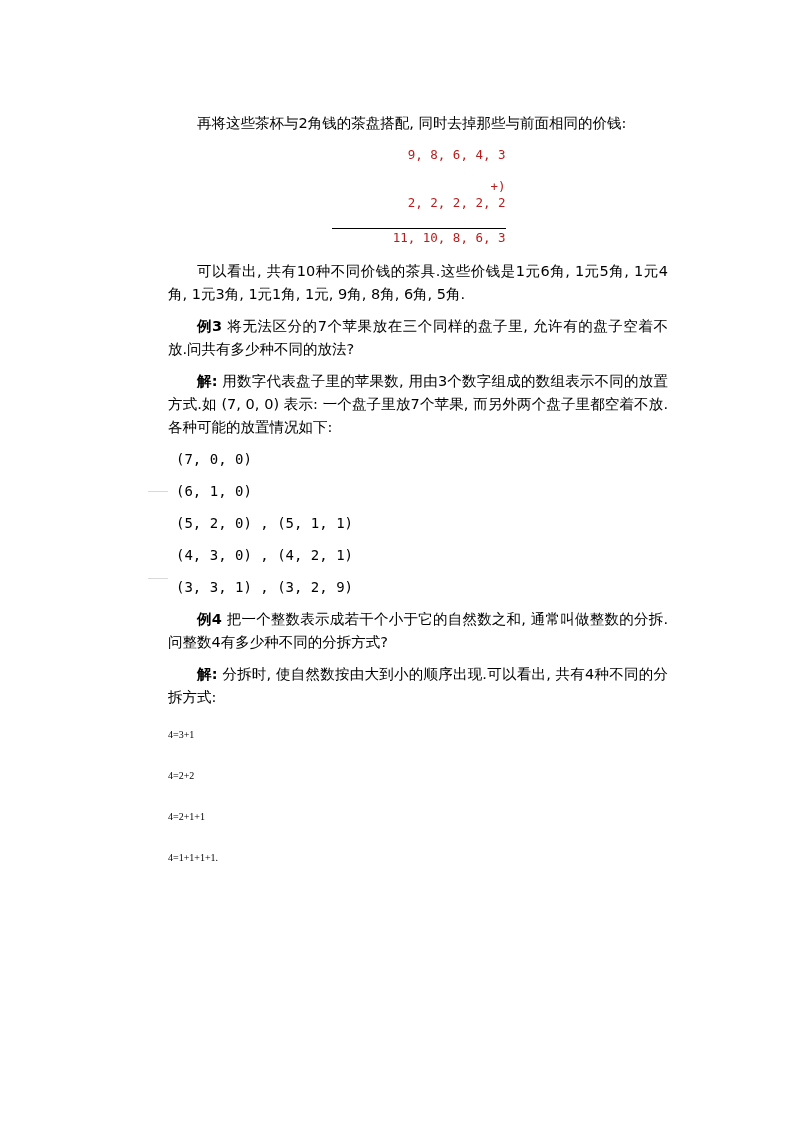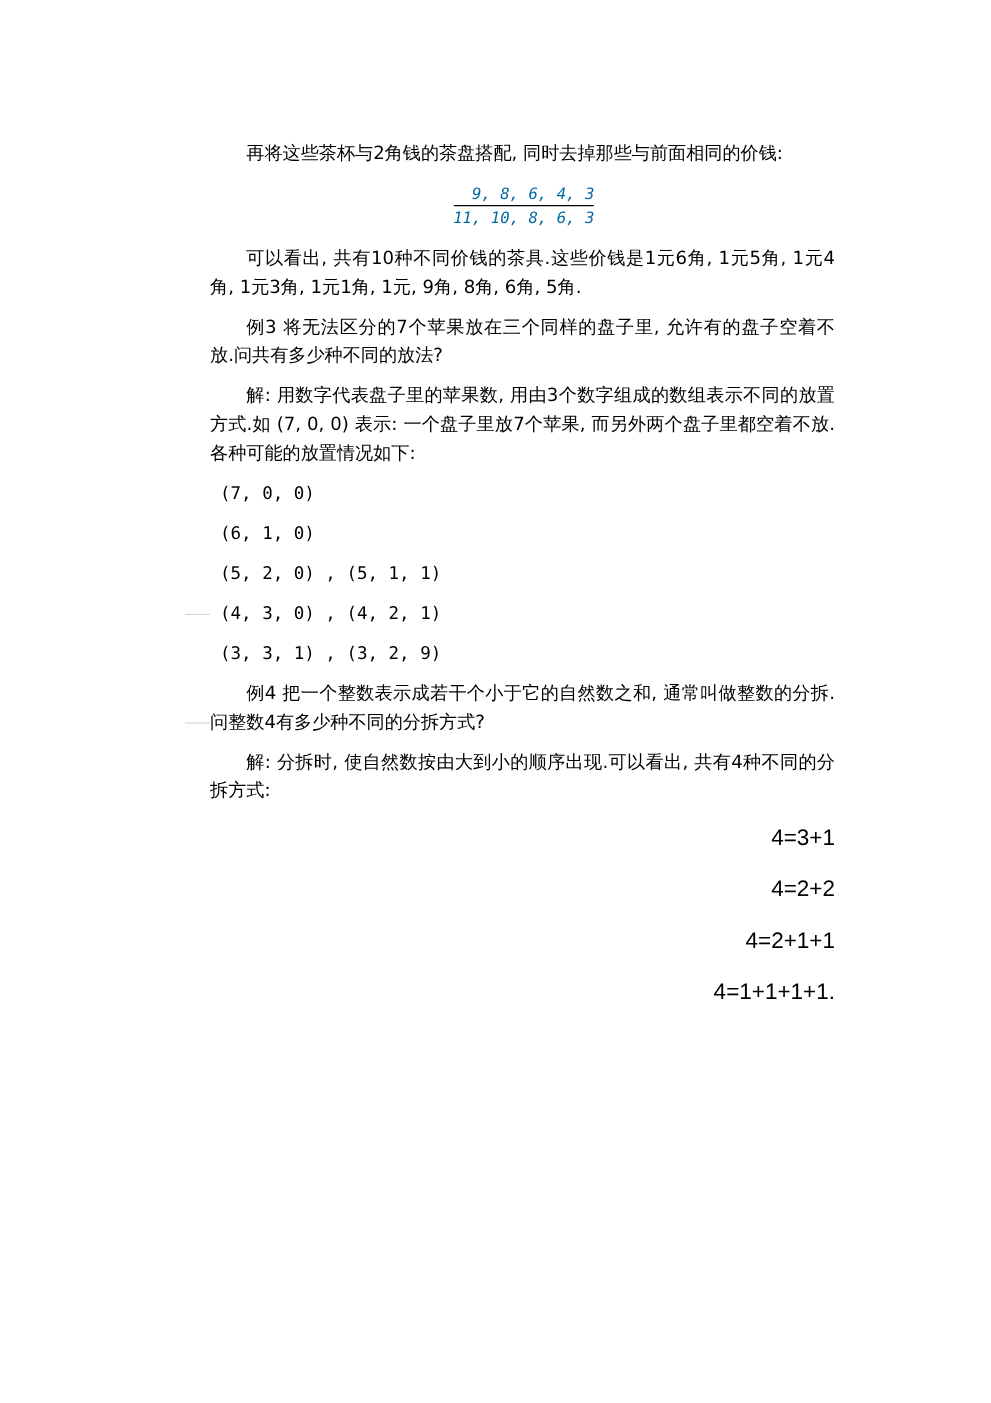--- a/index.html
+++ b/index.html
@@ -34,38 +34,37 @@
     font-size: 14.5px;
     line-height: 23px;
     text-align: justify;
     font-family: "DejaVu Sans", sans-serif;
   }
   .para {
     margin-bottom: 9px;
     text-indent: 29px;
   }
   .lead {
-    font-weight: normal;
+    font-weight: bold;
     font-family: "DejaVu Sans", sans-serif;
   }
   
   .sum-block {
     margin: 12px 0 14px 0;
     display: flex;
     justify-content: center;
   }
   .sum-inner {
     font-family: "DejaVu Sans Mono", monospace;
     font-size: 12.5px;
     line-height: 16px;
     letter-spacing: 0px;
-    color: #0369a1;
+    color: #b91c1c;
     position: relative;
     padding-left: 2px;
-    font-style: italic;
   }
   .sum-row {
     white-space: pre;
     text-align: right;
   }
   .sum-row.plus {
     position: relative;
   }
   .rule {
     border-bottom: 1px solid #000;
@@ -76,23 +75,23 @@
   
   .tuple-line {
     font-family: "DejaVu Sans Mono", monospace;
     font-size: 14px;
     line-height: 23px;
     margin: 0 0 9px 0;
     padding-left: 8px;
     white-space: pre;
   }
   .eq-line {
-    text-align: right;
-    font-family: Liberation Sans, sans-serif;
-    font-size: 18px;
+    text-align: left;
+    font-family: Liberation Serif, serif;
+    font-size: 10px;
     line-height: 23px;
     margin-bottom: 18px;
   }
   .eq-wrap {
     margin-top: 14px;
   }
   
   .edge-mark {
     position: absolute;
     background: #d9d9d9;
@@ -107,20 +106,24 @@
   <div class="edge-mark" style="left:130px; top:491px; width:20px;"></div>
   <div class="edge-mark" style="left:130px; top:578px; width:20px;"></div>
 
   <div class="content">
 
     <p class="para">再将这些茶杯与2角钱的茶盘搭配, 同时去掉那些与前面相同的价钱:</p>
 
     <div class="sum-block">
       <div class="sum-inner">
         <div class="sum-row">9, 8, 6, 4, 3</div>
+        <div class="sum-row plus">
+          <span>+)</span>
+          <span>2, 2, 2, 2, 2</span>
+        </div>
         <div class="rule"></div>
         <div class="sum-row">11, 10, 8, 6, 3</div>
       </div>
     </div>
 
     <p class="para">可以看出, 共有10种不同价钱的茶具.这些价钱是1元6角, 1元5角, 1元4角, 1元3角, 1元1角, 1元, 9角, 8角, 6角, 5角.</p>
 
     <p class="para"><span class="lead">例3</span><span> 将无法区分的7个苹果放在三个同样的盘子里, 允许有的盘子空着不放.问共有多少种不同的放法?</span></p>
 
     <p class="para"><span class="lead">解:</span><span> 用数字代表盘子里的苹果数, 用由3个数字组成的数组表示不同的放置方式.如 (7, 0, 0) 表示: 一个盘子里放7个苹果, 而另外两个盘子里都空着不放.各种可能的放置情况如下:</span></p>

